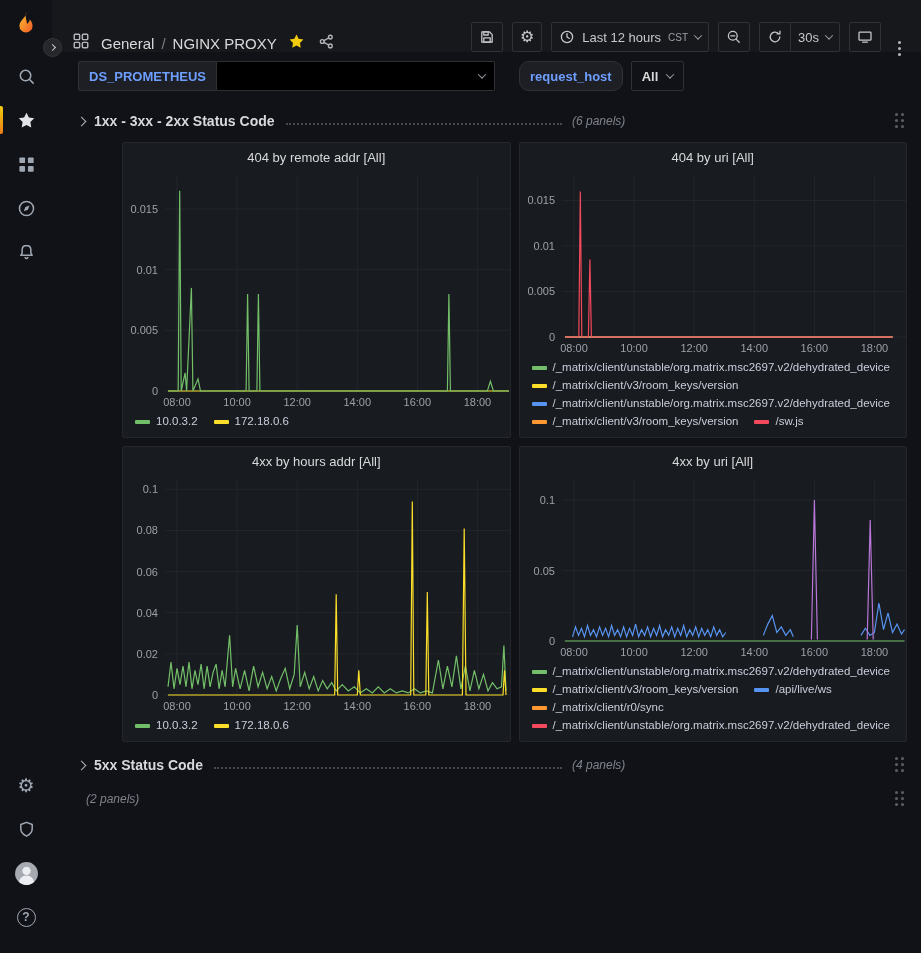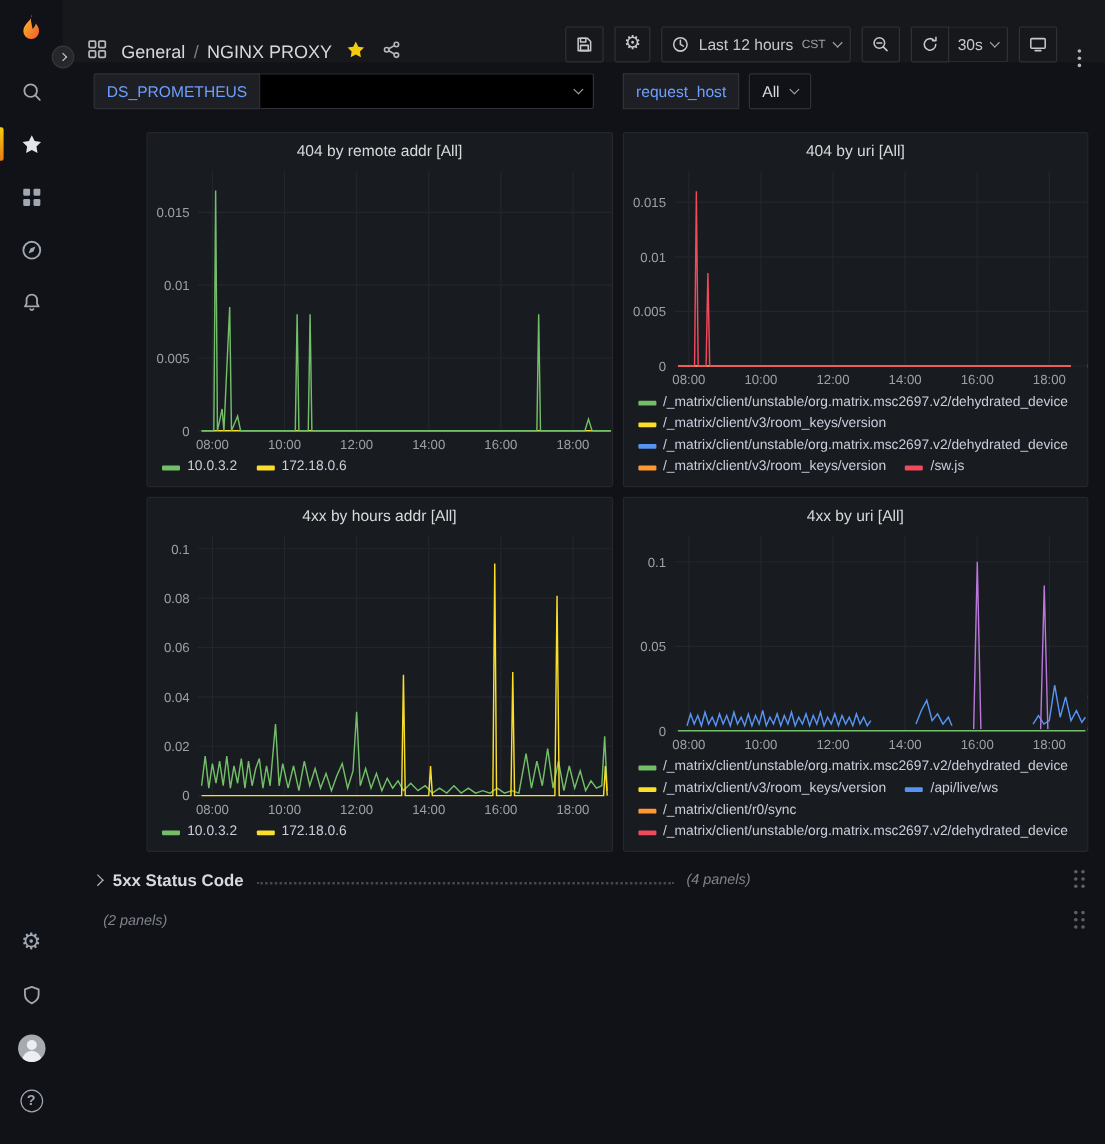--- a/index.html
+++ b/index.html
@@ -47,26 +47,26 @@
   .split .nav-btn:last-child { border-left:none; border-radius:0 2px 2px 0; }
   .kebab { width:3px; height:3px; border-radius:50%; background:currentColor;
            box-shadow:0 -6px 0 currentColor, 0 6px 0 currentColor; margin:0 6px; }
 
   .chev { width:7px; height:7px; border-right:1.6px solid currentColor;
           border-bottom:1.6px solid currentColor; display:inline-block; flex:none; }
   .chev.down  { transform:rotate(45deg) translate(-1px,-1px); }
   .chev.right { transform:rotate(-45deg); }
 
   
-  .subbar { flex:none; display:flex; align-items:center; padding:9px 14px 9px 26px; gap:8px; }
+  .subbar { flex:none; display:flex; align-items:center; padding:9px 14px 9px 26px; gap:8px;font-weight:bold; }
   .var-group { display:flex; align-items:stretch; }
   .var-label { height:30px; display:flex; align-items:center; padding:0 10px;
                background:#1d1f25; border:1px solid #2f3136; border-radius:2px 0 0 2px;
                color:#6e9fff; font-size:13px; }
-  .var-label.alone { border-radius:0; }
+  .var-label.alone { border-radius:10px; }
   .var-value-black { width:278px; height:30px; background:#000; border:1px solid #2f3136;
                border-left:none; border-radius:0 2px 2px 0; display:flex; align-items:center;
                justify-content:flex-end; padding:0 9px; color:#9da0a8; cursor:pointer; }
   .var-value { height:30px; border:1px solid #2f3136; border-radius:2px; background:#111217;
                display:flex; align-items:center; gap:9px; padding:0 10px; color:#d8d9da; cursor:pointer;justify-content:space-between; }
   .var-value .chev, .var-value-black .chev { color:#9da0a8; }
 
   
   .dash { flex:1; overflow:hidden; padding:4px 14px 0 26px; }
   .row-head { display:flex; align-items:center; height:30px; margin:2px 0 4px; cursor:pointer; color:#d8d9da; }
@@ -268,20 +268,29 @@
       <span style="width:8px;"></span>
       <span class="var-label alone">request_host</span>
       <span class="var-value">
         <span>All</span>
         <span class="chev down" style="width:6px;height:6px;color:#9da0a8;"></span>
       </span>
     </div>
 
     <div class="dash">
 
+      <div class="row-head">
+        <span class="row-lead">
+          <span class="chev right"></span>
+          <span class="row-title">1xx - 3xx - 2xx Status Code</span>
+          <span class="leader"></span>
+        </span>
+        <span class="row-count">(6 panels)</span>
+        <span class="drag-dots"></span>
+      </div>
 
 
       <div class="panels">
         <div class="panel">
           <div class="panel-title">404 by remote addr [All]</div>
           <div class="plot">
               <svg width="409" height="244">
                 <line x1="54.017021276595756" x2="54.017021276595756" y1="8" y2="224" stroke="#24262d" stroke-width="1"></line>
                 <line x1="114.10212765957446" x2="114.10212765957446" y1="8" y2="224" stroke="#24262d" stroke-width="1"></line>
                 <line x1="174.1872340425532" x2="174.1872340425532" y1="8" y2="224" stroke="#24262d" stroke-width="1"></line>

